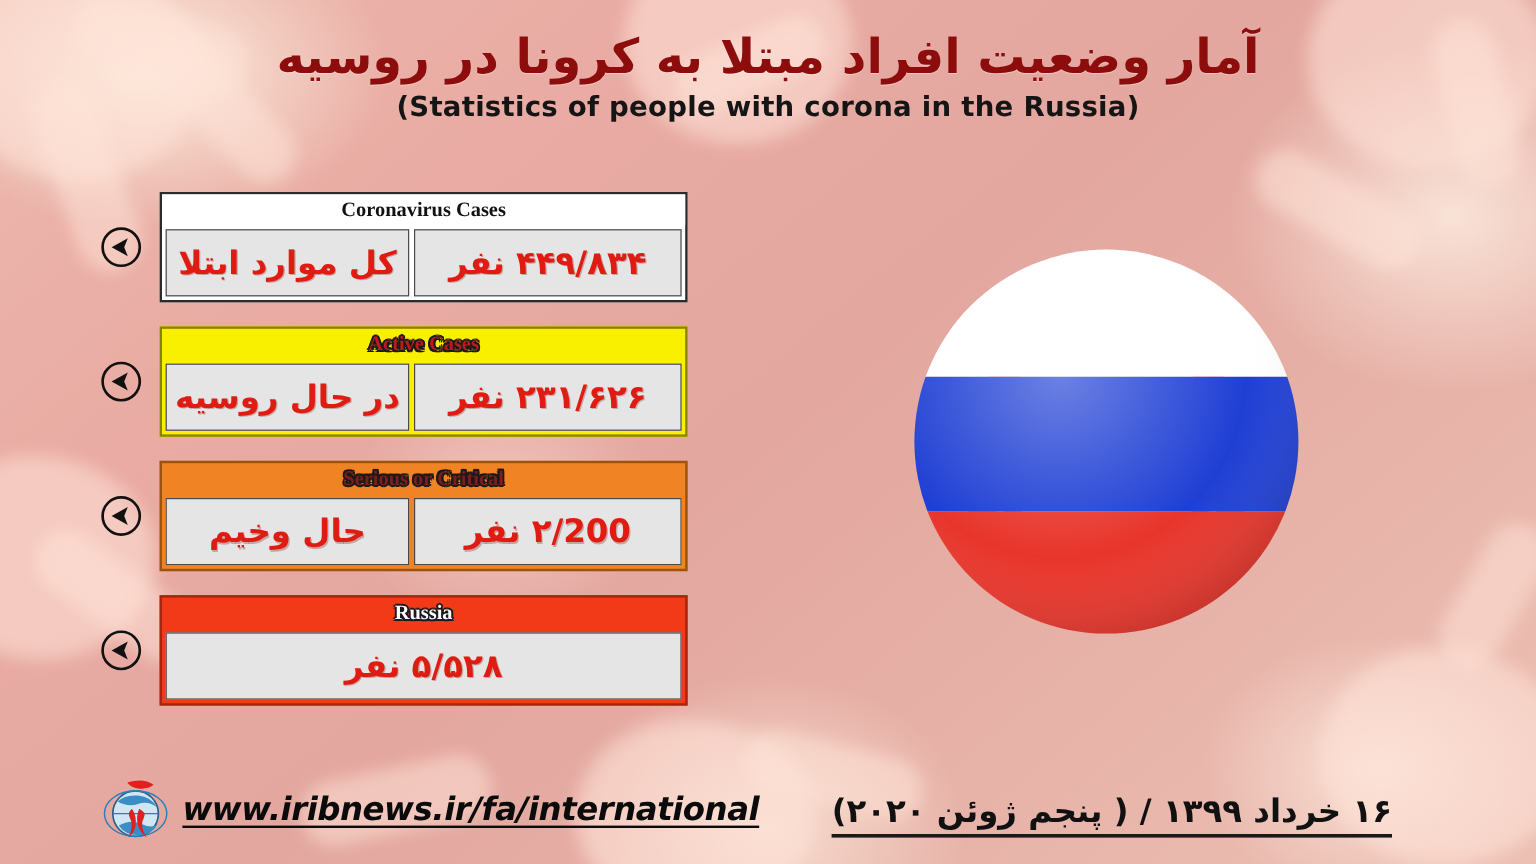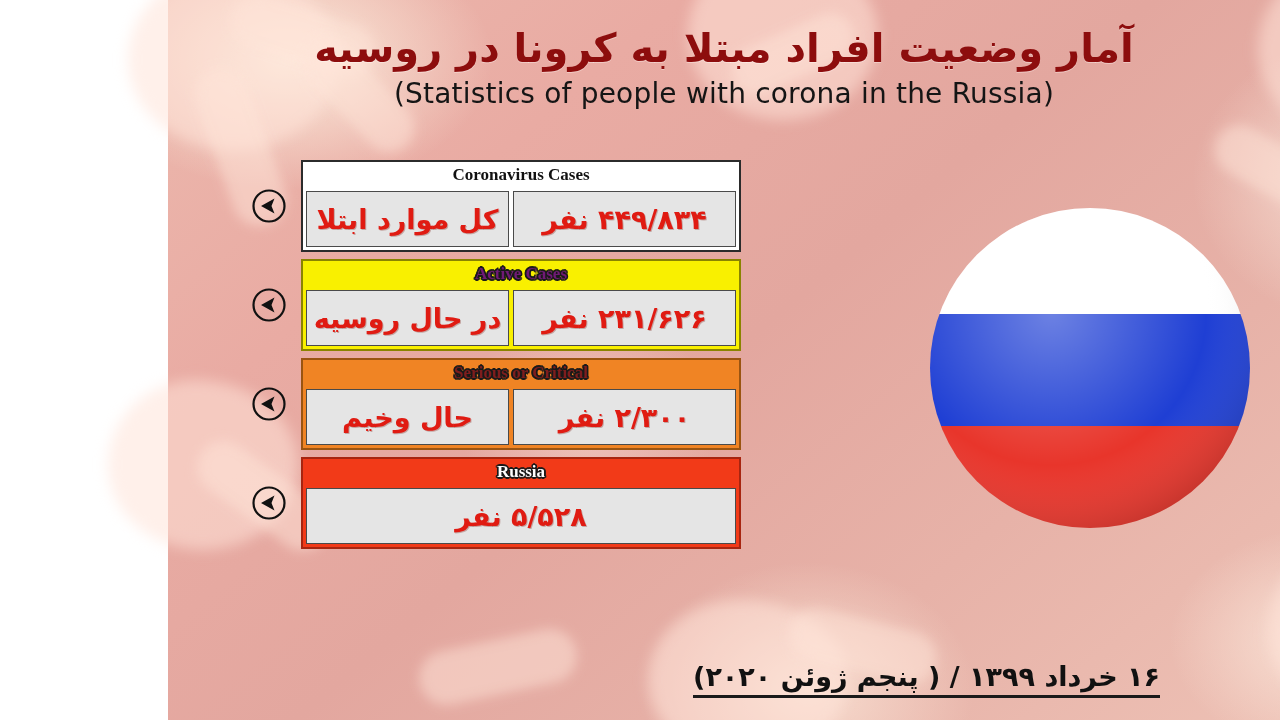--- a/index.html
+++ b/index.html
@@ -5,21 +5,21 @@
 <style>
   * { margin:0; padding:0; box-sizing:border-box; }
 
   html, body {
     width:1280px; height:720px; overflow:hidden;
     font-family:"DejaVu Sans", sans-serif;
   }
 
   
   #stage {
-    position:relative; width:1112px; height:720px;
+    position:relative; width:1280px; height:720px;
     background:
       radial-gradient(ellipse 330px 210px at 120px 60px,  rgba(255,246,230,.85) 0%, rgba(240,190,180,0) 62%),
       radial-gradient(ellipse 260px 200px at 640px 690px, rgba(255,240,225,.70) 0%, rgba(240,190,180,0) 64%),
       radial-gradient(ellipse 300px 240px at 1210px 180px,rgba(255,244,232,.75) 0%, rgba(240,190,180,0) 62%),
       radial-gradient(ellipse 240px 180px at 1150px 640px,rgba(255,240,228,.70) 0%, rgba(240,190,180,0) 62%),
       radial-gradient(ellipse 200px 160px at 420px 420px, rgba(255,235,225,.45) 0%, rgba(240,190,180,0) 65%),
       linear-gradient(140deg,#ecb8ad 0%, #e9aba3 26%, #e3a79f 50%, #e7b2a8 74%, #edc0b4 100%);
   }
   
   .bgblob {
@@ -42,28 +42,28 @@
   .title-fa {
     font-family:"DejaVu Sans", sans-serif;
     font-size:40px; font-weight:bold; color:#8d0d0d;
     letter-spacing:0px; line-height:1.22;
     text-shadow:0 1px 0 rgba(255,255,255,.35);
     direction:rtl;
   }
   .title-en {
     font-family:"DejaVu Sans", sans-serif;
     direction:ltr;
-    font-size:28px; font-weight:normal; color:#151515;
+    font-size:23px; font-weight:bold; color:#151515;
     margin-top:4px; letter-spacing:.2px;
   }
 
   
   #cards { position:absolute; left:133px; top:160px; width:440px; z-index:6; }
 
-  .card { width:440px; margin-bottom:7px; position:relative; }
+  .card { width:440px; margin-bottom:20px; position:relative; }
   .card-head {
     height:26px; line-height:26px; text-align:center;
     font-family:"Liberation Serif", serif;
     font-size:17px; font-weight:bold;
     direction:ltr;
   }
   .card-body {
     display:flex; flex-direction:row-reverse;
     padding:3px; gap:4px;
   }
@@ -79,21 +79,21 @@
     font-size:27px; font-weight:bold; color:#e01b12;
     text-shadow:1px 1px 0 rgba(120,20,10,.30);
     white-space:nowrap;
   }
 
   
   .card.c-cases   { background:#ffffff; border:2px solid #2b2b2b; }
   .card.c-cases   .card-head { background:#ffffff; color:#111; text-shadow:none; }
 
   .card.c-active  { background:#f9f000; border:2px solid #8a8300; }
-  .card.c-active  .card-head { color:#701a75; }
+  .card.c-active  .card-head { color:#b91c1c; }
 
   .card.c-serious { background:#f08424; border:2px solid #9a5411; }
   .card.c-serious .card-head { color:#7f1d1d; }
 
   .card.c-recov   { background:#0a7f56; border:2px solid #055c3c; }
   .card.c-recov   .card-head { color:#ffffff; }
 
   .card.c-deaths  { background:#f23a18; border:2px solid #a72510; }
   .card.c-deaths  .card-head { color:#ffffff; }
 
@@ -197,21 +197,21 @@
       </svg>
     </div>
 
     <div class="card c-serious">
       <div class="card-head outlined">Serious or Critical</div>
       <div class="card-body">
         <div class="cell label">
           <span class="cell-text">حال وخیم</span>
         </div>
         <div class="cell value">
-          <span class="cell-text">۲/۳۰۰ نفر</span>
+          <span class="cell-text">۲/200 نفر</span>
         </div>
       </div>
       <svg class="arrow-btn" viewBox="0 0 36 36">
         <circle cx="18" cy="18" r="15.5" fill="none" stroke="#111" stroke-width="2.2"></circle>
         <path d="M23.5 10.5 L10 18 L23.5 25.5 L20.5 18 Z" fill="#111"></path>
       </svg>
     </div>
 
 
     <div class="card c-deaths">
@@ -294,19 +294,31 @@
     </g>
 
     <g clip-path="url(#ballClip)">
       <rect x="80" y="86" width="340" height="110" fill="#ffffff"></rect>
       <rect x="80" y="196" width="340" height="112" fill="#1f3fd4"></rect>
       <rect x="80" y="308" width="340" height="114" fill="#e8352b"></rect>
     </g>
     <circle cx="250" cy="250" r="160" fill="url(#shade)"></circle>
   </svg>
 
+  <div id="footer-left">
+    <svg width="56" height="56" viewBox="0 0 56 56">
+      <circle cx="27" cy="32" r="19" fill="#cfe6f5" stroke="#2a5f88" stroke-width="1.4"></circle>
+      <path d="M8 32 h38 M27 13 a26 19 0 0 1 0 38 a26 19 0 0 1 0-38" fill="none" stroke="#2a7fb5" stroke-width="1.2"></path>
+      <path d="M12 22 q9 5 17 2 q9-3 16 3 q-5-9-16-10 q-11-1-17 5Z" fill="#3b8ec4"></path>
+      <path d="M13 42 q10-6 20-1 q8 4 13-1 q-6 10-17 10 q-11 0-16-8Z" fill="#3b8ec4"></path>
+      <path d="M20 6 q14-4 22 2 q-5 4-13 3 q-6-1-9-5Z" fill="#e02020"></path>
+      <path d="M24 28 q4 6 3 14 q-1 6-6 10 q5-10 1-17 q-2-4 2-7Z" fill="#e02020"></path>
+      <path d="M30 28 q-3 7-1 14 q2 6 7 10 q-6-10-2-17 q2-4-4-7Z" fill="#e02020"></path>
+    </svg>
+    <span id="site-url">www.iribnews.ir/fa/international</span>
+  </div>
 
   <div id="footer-date">
     <div class="date-text">۱۶ خرداد ۱۳۹۹ / ( پنجم ژوئن ۲۰۲۰)</div>
     <div class="date-rule"></div>
   </div>
 
 </div>
 
 </body></html>

